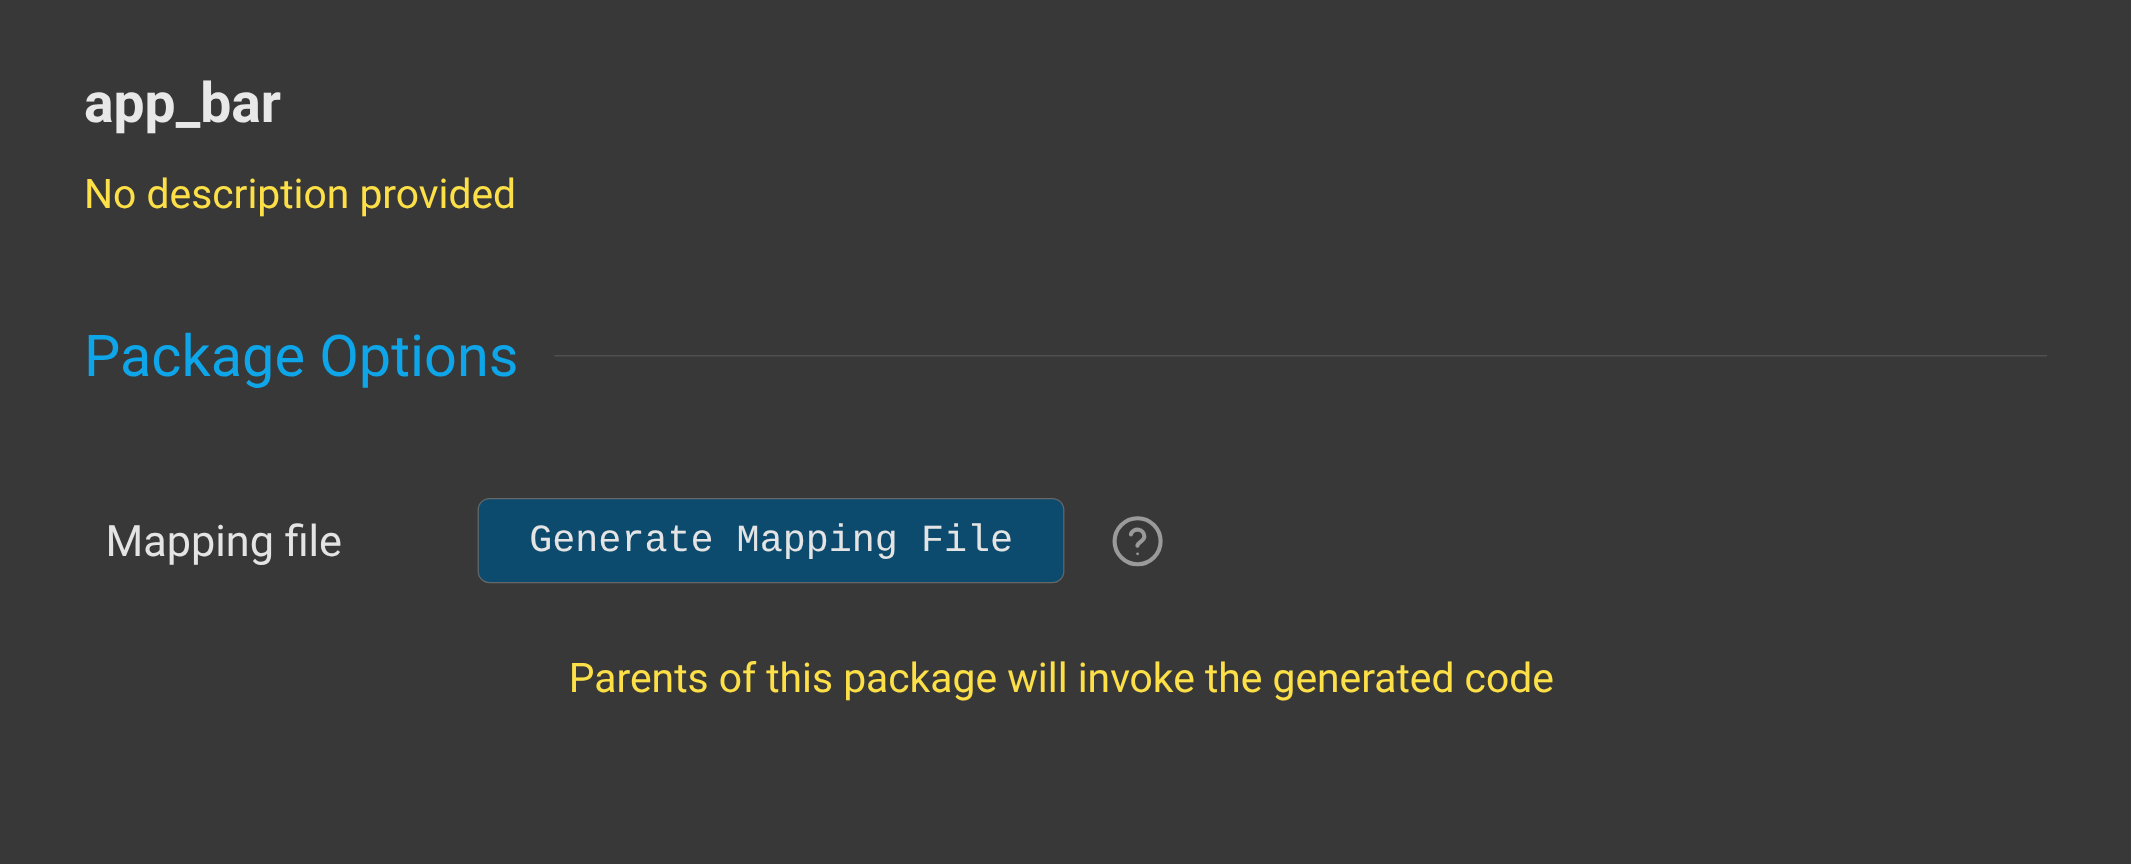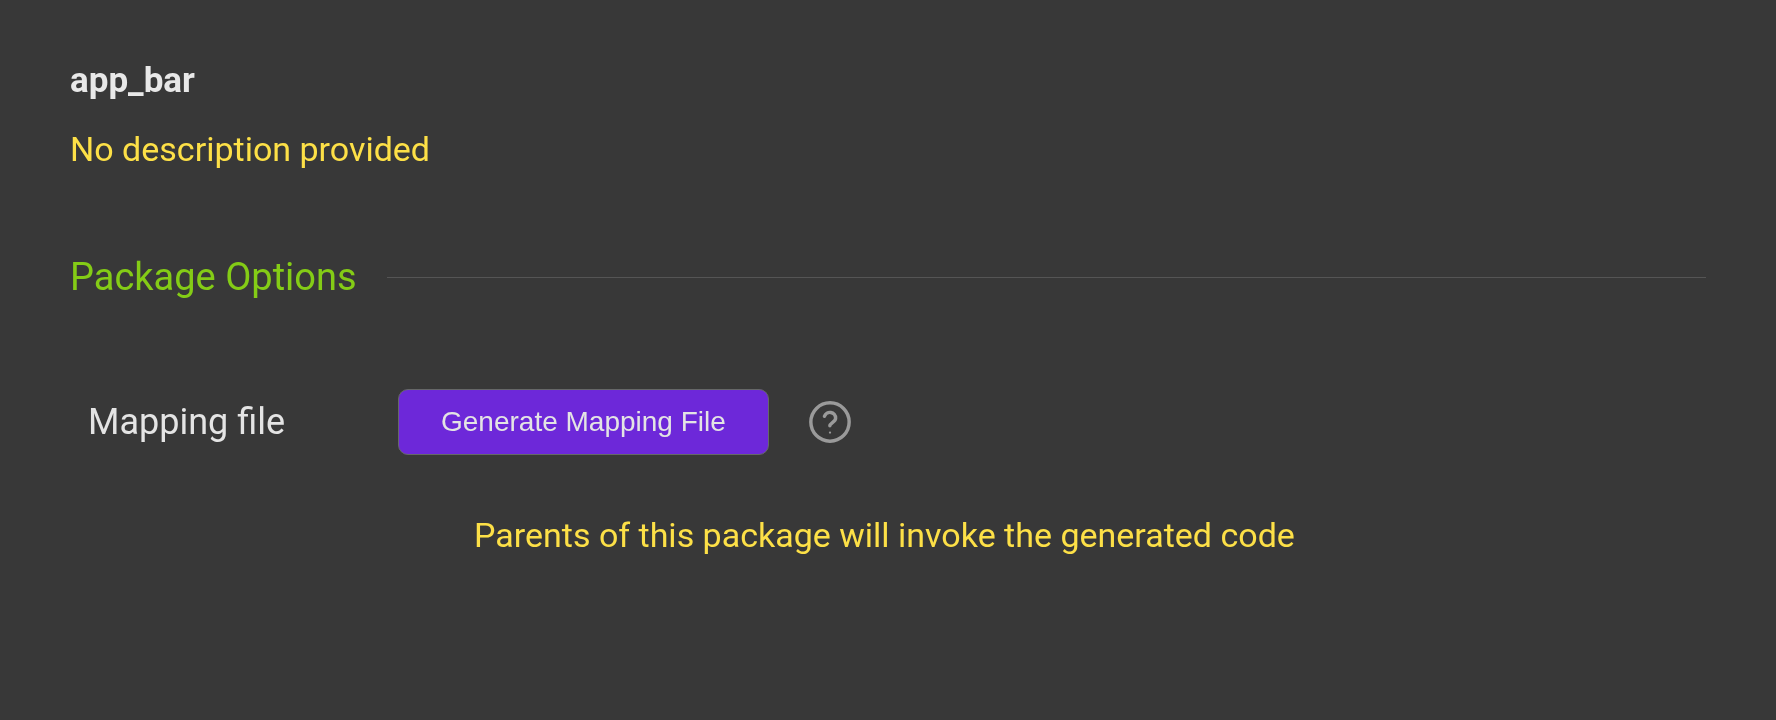--- a/index.html
+++ b/index.html
@@ -9,70 +9,70 @@
     }
     body {
       background-color: #383838;
       font-family: -apple-system, BlinkMacSystemFont, "Segoe UI", Roboto, sans-serif;
       width: 1776px;
       height: 720px;
       padding: 60px 70px;
       color: #e4e4e4;
     }
     .title {
-      font-size: 35px;
+      font-size: 46px;
       font-weight: 700;
       color: #e8e8e8;
       margin-bottom: 28px;
     }
     .description {
       font-size: 34px;
       font-weight: 400;
       color: #fde047;
       margin-bottom: 86px;
     }
     .section-header {
       display: flex;
       align-items: center;
       gap: 30px;
       margin-bottom: 90px;
     }
     .section-title {
-      font-size: 38px;
+      font-size: 48px;
       font-weight: 400;
-      color: #84cc16;
+      color: #0ea5e9;
       white-space: nowrap;
     }
     .divider {
       flex: 1;
       height: 1px;
       background-color: #555555;
     }
     .option-row {
       display: flex;
       align-items: center;
       margin-left: 18px;
       margin-bottom: 60px;
     }
     .option-label {
       font-size: 36px;
       font-weight: 400;
       color: #e4e4e4;
       width: 310px;
     }
     .button {
-      background-color: #6d28d9;
+      background-color: #0c4a6e;
       border: 1px solid #666868;
       border-radius: 10px;
       padding: 16px 42px;
-      font-size: 28px;
+      font-size: 32px;
       font-weight: 400;
       color: #e4e4e4;
       cursor: pointer;
-      font-family: Liberation Sans, sans-serif;
+      font-family: Liberation Mono, monospace;
     }
     .help-icon {
       width: 46px;
       height: 46px;
       display: flex;
       align-items: center;
       justify-content: center;
       margin-left: 38px;
       cursor: pointer;
     }

